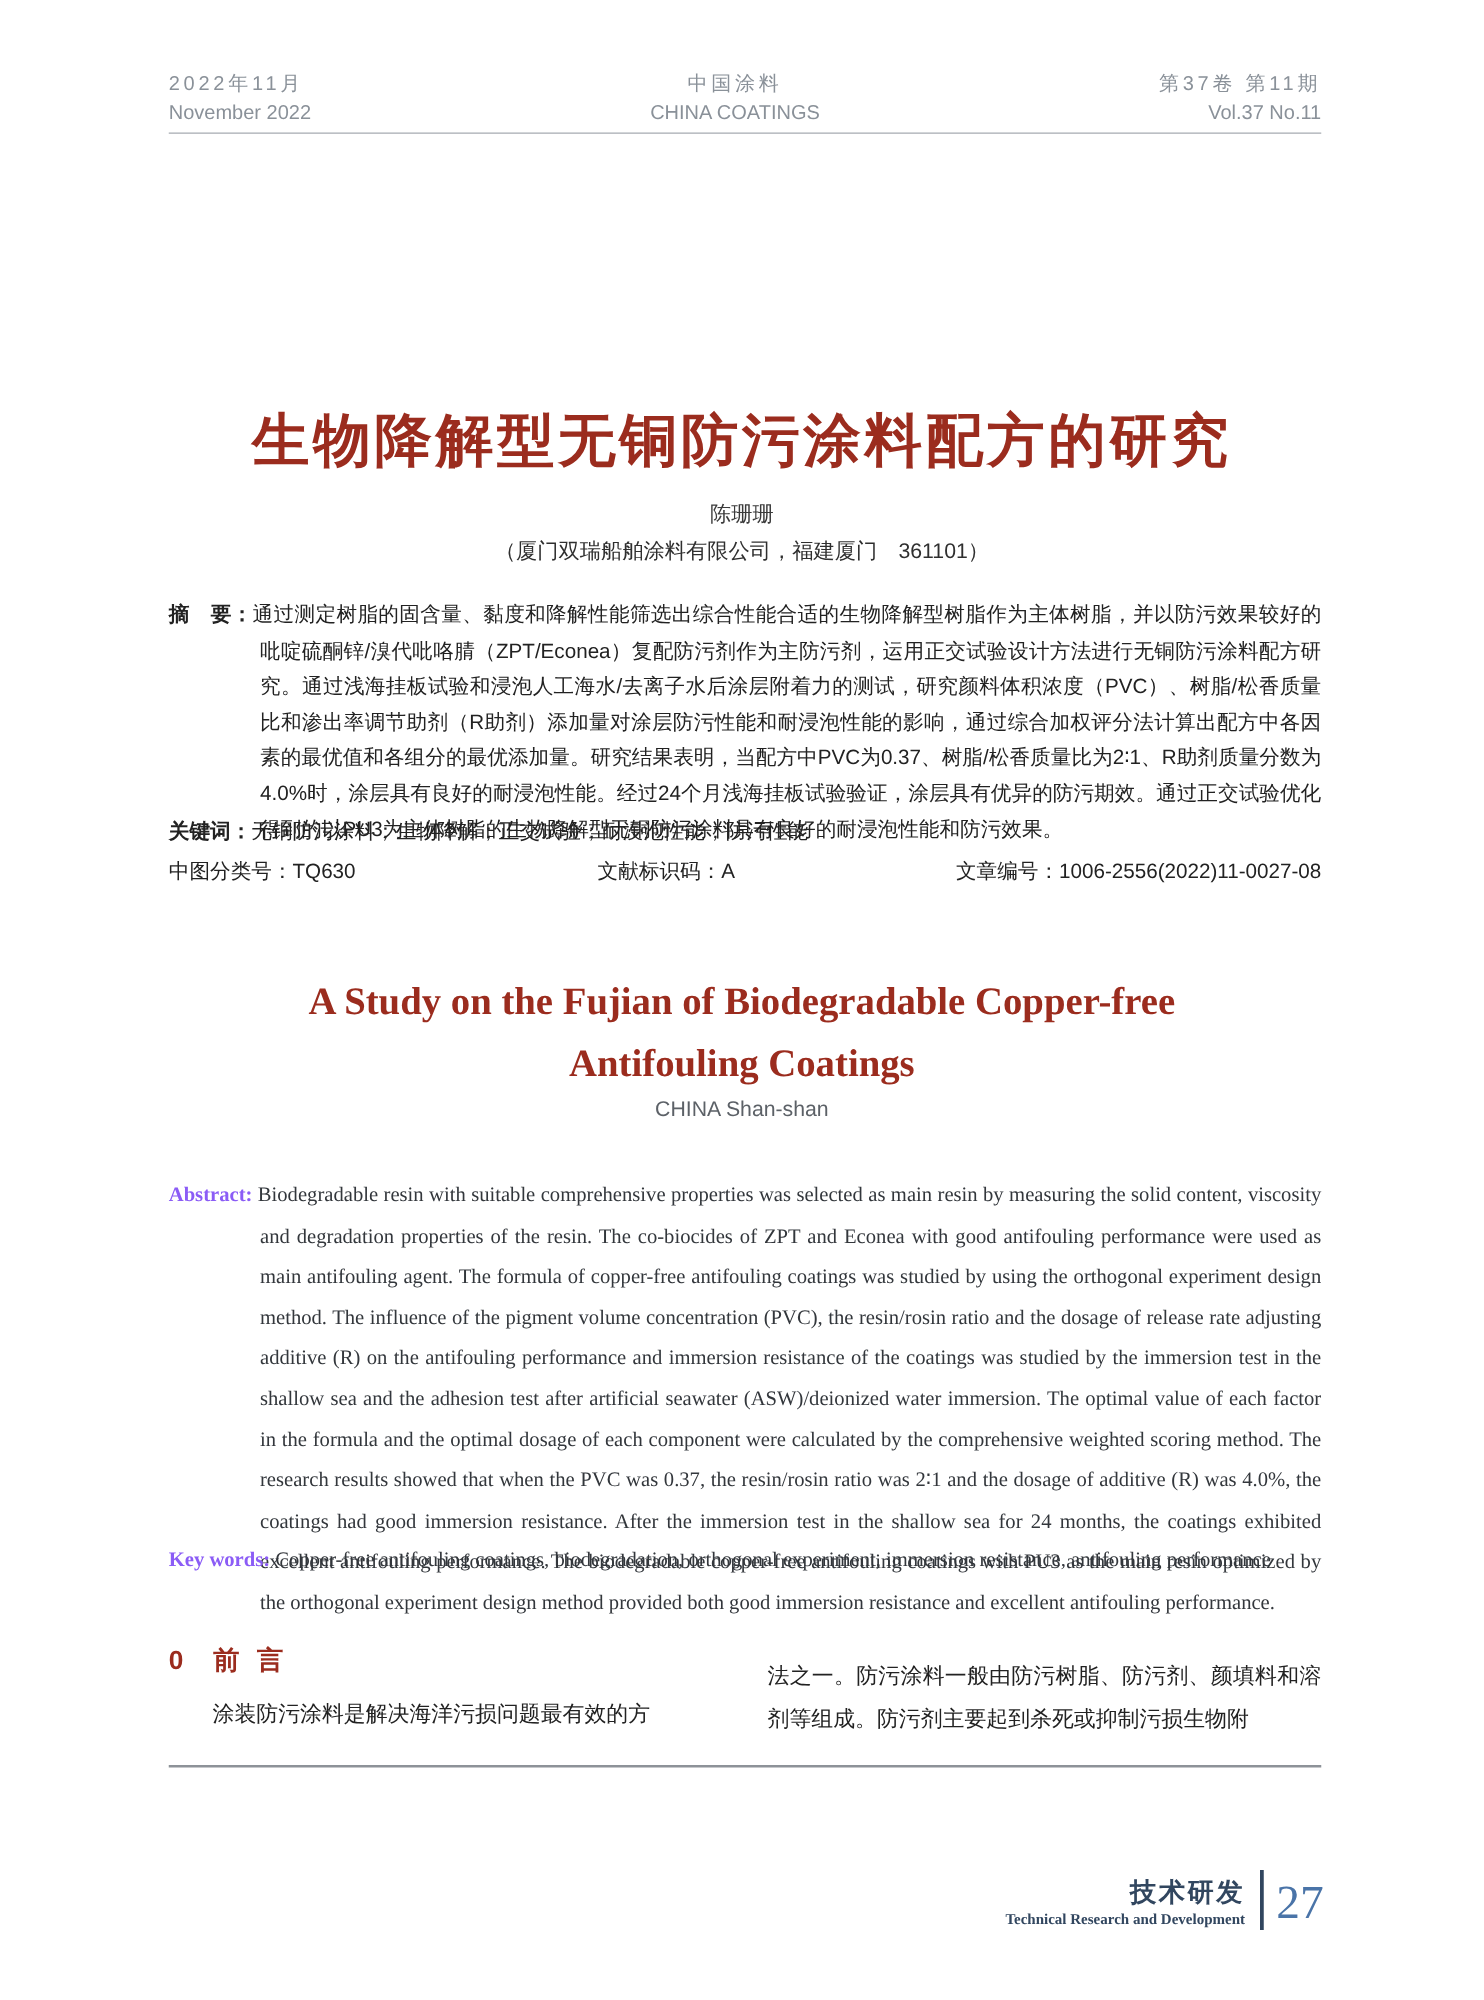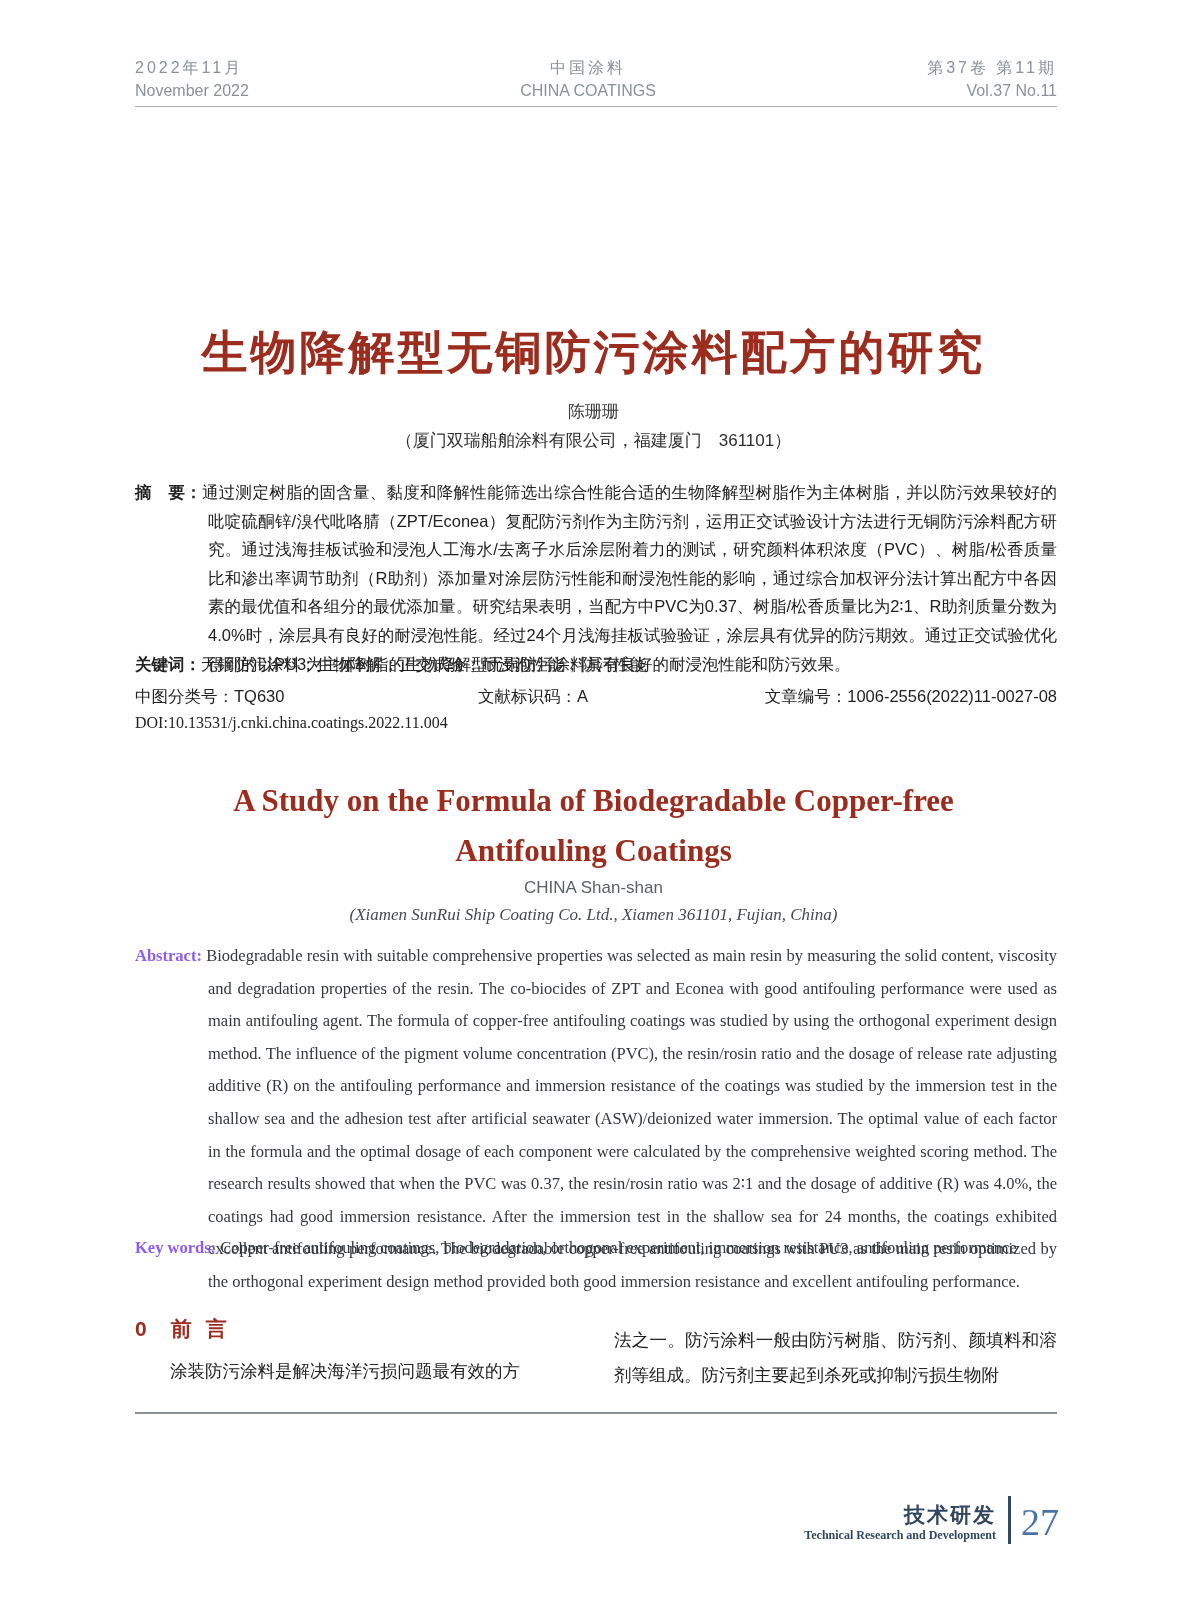--- a/index.html
+++ b/index.html
@@ -104,28 +104,26 @@
 
   <p class="abs abstract-cn"><span class="lbl-cn">摘　要：</span><span>通过测定树脂的固含量、黏度和降解性能筛选出综合性能合适的生物降解型树脂作为主体树脂，并以防污效果较好的吡啶硫酮锌/溴代吡咯腈（ZPT/Econea）复配防污剂作为主防污剂，运用正交试验设计方法进行无铜防污涂料配方研究。通过浅海挂板试验和浸泡人工海水/去离子水后涂层附着力的测试，研究颜料体积浓度（PVC）、树脂/松香质量比和渗出率调节助剂（R助剂）添加量对涂层防污性能和耐浸泡性能的影响，通过综合加权评分法计算出配方中各因素的最优值和各组分的最优添加量。研究结果表明，当配方中PVC为0.37、树脂/松香质量比为2∶1、R助剂质量分数为4.0%时，涂层具有良好的耐浸泡性能。经过24个月浅海挂板试验验证，涂层具有优异的防污期效。通过正交试验优化得到的以PU3为主体树脂的生物降解型无铜防污涂料具有良好的耐浸泡性能和防污效果。</span></p>
 
   <p class="abs keywords-cn"><span class="lbl-cn">关键词：</span><span>无铜防污涂料；生物降解；正交试验；耐浸泡性能；防污性能</span></p>
 
   <div class="abs meta-row">
     <span class="m1">中图分类号：TQ630</span>
     <span class="m2">文献标识码：A</span>
     <span class="m3">文章编号：1006-2556(2022)11-0027-08</span>
   </div>
-  <div class="abs doi-line">DOI:10.13531/j.cnki.china.coatings.2022.11.004</div>
 
   <h2 class="abs title-en">
-    <div>A Study on the Formula of Biodegradable Copper-free</div>
+    <div>A Study on the Fujian of Biodegradable Copper-free</div>
     <div>Antifouling Coatings</div>
   </h2>
   <div class="abs author-en">CHINA Shan-shan</div>
-  <div class="abs affil-en">(Xiamen SunRui Ship Coating Co. Ltd., Xiamen 361101, Fujian, China)</div>
 
   <p class="abs abstract-en"><span class="lbl-en">Abstract:</span> <span>Biodegradable resin with suitable comprehensive properties was selected as main resin by measuring the solid content, viscosity and degradation properties of the resin. The co-biocides of ZPT and Econea with good antifouling performance were used as main antifouling agent. The formula of copper-free antifouling coatings was studied by using the orthogonal experiment design method. The influence of the pigment volume concentration (PVC), the resin/rosin ratio and the dosage of release rate adjusting additive (R) on the antifouling performance and immersion resistance of the coatings was studied by the immersion test in the shallow sea and the adhesion test after artificial seawater (ASW)/deionized water immersion. The optimal value of each factor in the formula and the optimal dosage of each component were calculated by the comprehensive weighted scoring method. The research results showed that when the PVC was 0.37, the resin/rosin ratio was 2∶1 and the dosage of additive (R) was 4.0%, the coatings had good immersion resistance. After the immersion test in the shallow sea for 24 months, the coatings exhibited excellent antifouling performance. The biodegradable copper-free antifouling coatings with PU3 as the main resin optimized by the orthogonal experiment design method provided both good immersion resistance and excellent antifouling performance.</span></p>
 
   <p class="abs keywords-en"><span class="lbl-en">Key words:</span> <span>Copper-free antifouling coatings, biodegradation, orthogonal experiment, immersion resistance, antifouling performance</span></p>
 
   <div class="abs body-cols">
     <div class="colL">
       <div class="sec-head">
         <span class="sec-num">0</span><span class="sec-title">前言</span>
       </div>

